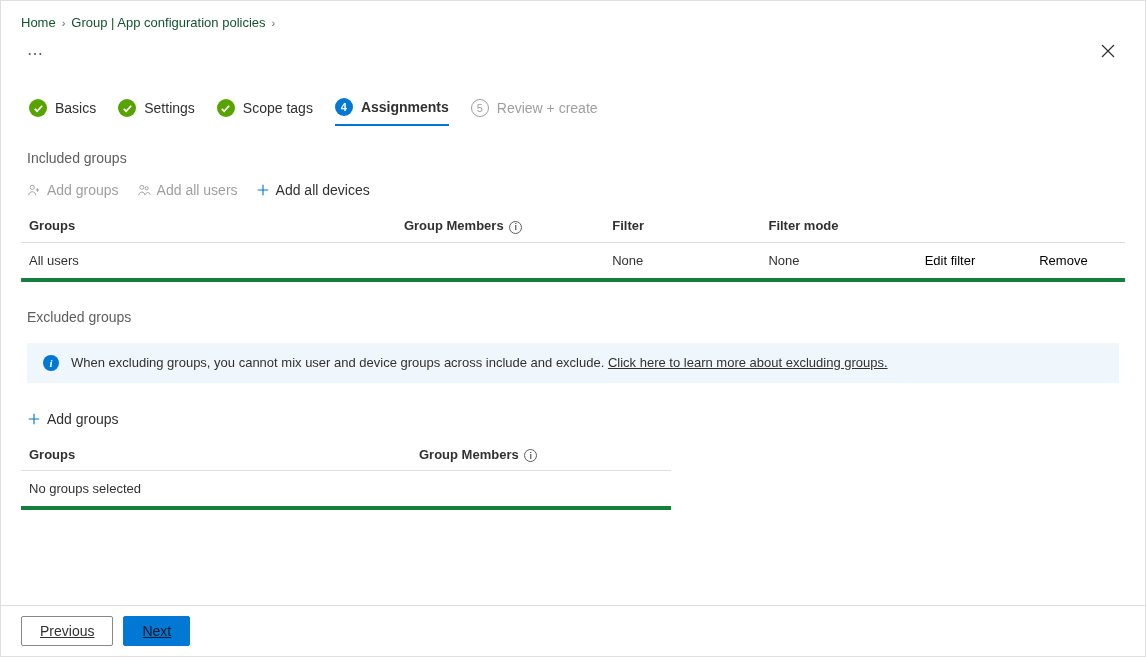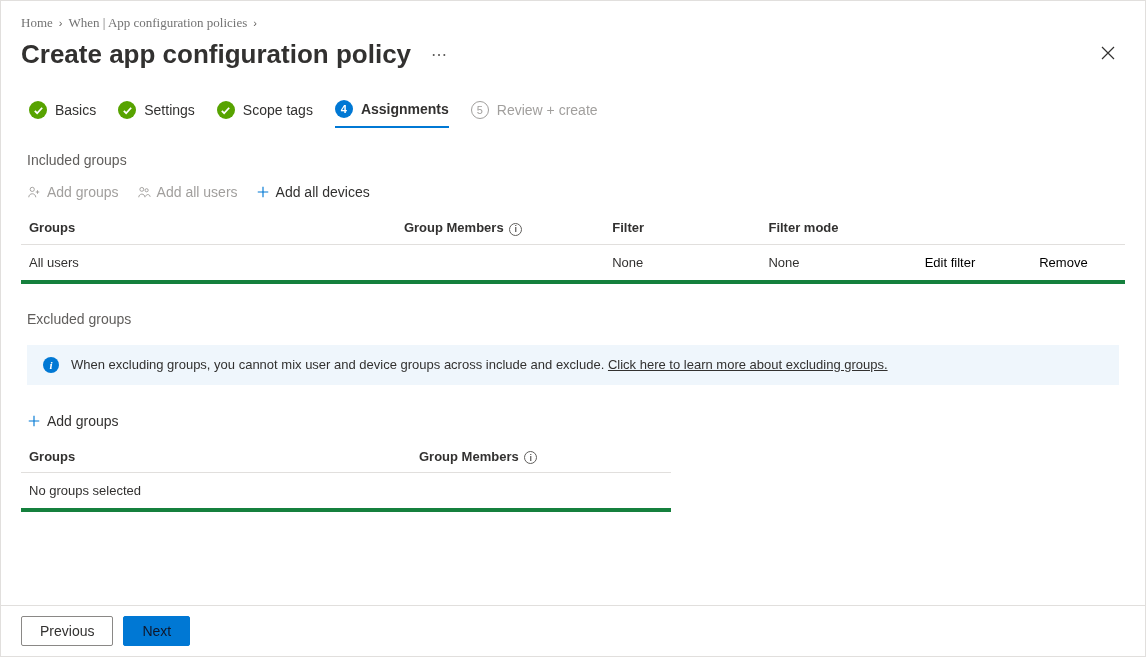--- a/index.html
+++ b/index.html
@@ -13,21 +13,21 @@
       position: relative;
       border: 1px solid #e1dfdd;
     }
     .breadcrumb {
       padding: 14px 20px 4px 20px;
       font-size: 13px;
       display: flex;
       align-items: center;
       gap: 6px;
     }
-    .breadcrumb a { color: #737373; text-decoration: none; cursor: pointer; font-family: Liberation Serif, serif; }
+    .breadcrumb a { color: #14532d; text-decoration: none; cursor: pointer; }
     .breadcrumb .chev { color: #605e5c; font-size: 11px; }
     .header-row {
       display: flex;
       align-items: center;
       padding: 4px 20px 20px 20px;
     }
     .page-title {
       font-size: 26px;
       font-weight: 600;
       color: #323130;
@@ -163,37 +163,37 @@
       background: white;
     }
     .btn {
       padding: 6px 18px;
       font-size: 14px;
       border-radius: 2px;
       cursor: pointer;
       border: 1px solid #8a8886;
       background: white;
       color: #323130;
+      text-decoration: underline;
     }
     .btn.primary {
       background: #0078d4; border-color: #0078d4; color: #0f172a;
     }
   </style>
 </head>
 <body>
 
 <div class="breadcrumb">
   <a>Home</a>
   <span class="chev">›</span>
-  <a>When | App configuration policies</a>
+  <a>Group | App configuration policies</a>
   <span class="chev">›</span>
 </div>
 
 <div class="header-row">
-  <h1 class="page-title">Create app configuration policy</h1>
   <span class="ellipsis-btn">⋯</span>
   <span class="close-btn">
     <svg viewBox="0 0 14 14">
         <path d="M1 1 L13 13 M13 1 L1 13" stroke="#323130" stroke-width="1.2" fill="none"></path>
       </svg>
   </span>
 </div>
 
 <div class="tabs">
   <div class="tab">

